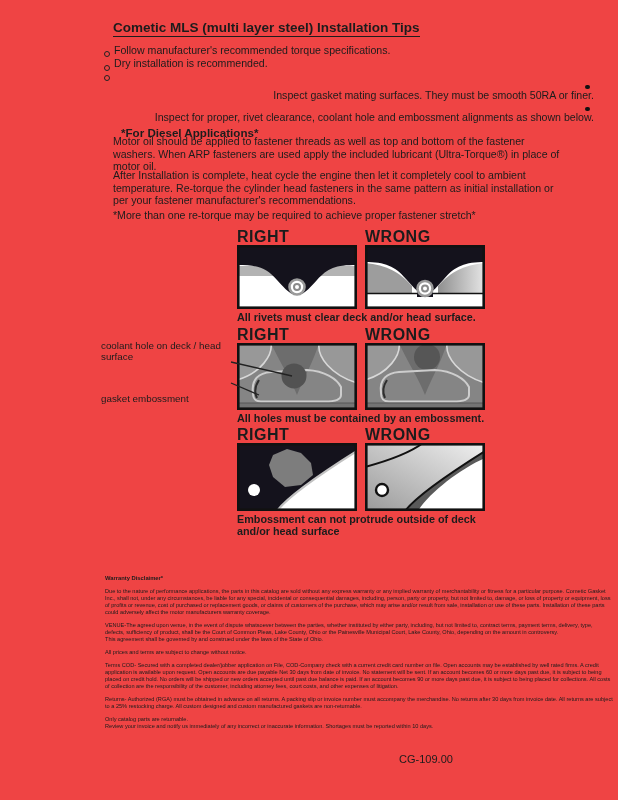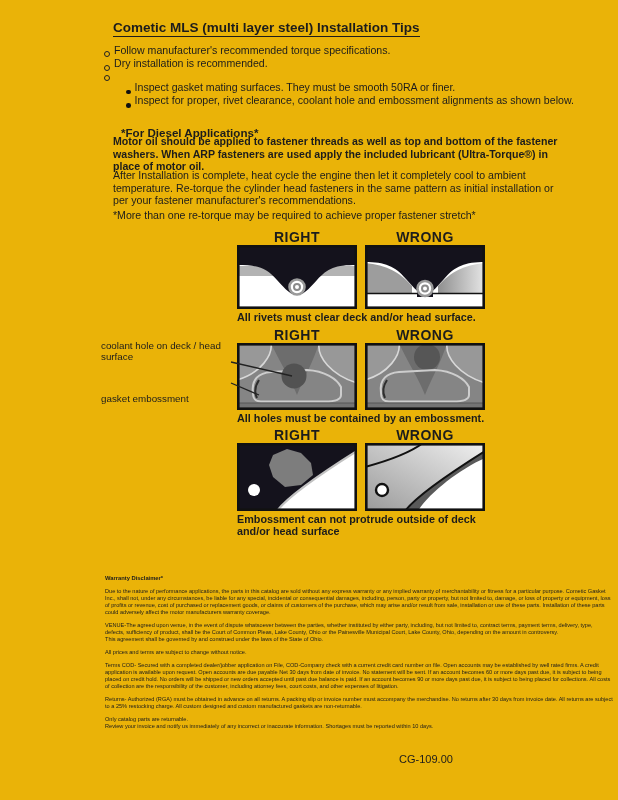--- a/index.html
+++ b/index.html
@@ -1,37 +1,37 @@
 <!DOCTYPE html>
 <html><head>
 <meta charset="utf-8">
 <style>
   html,body { margin:0; padding:0; }
   body { width:618px; height:800px; background:#ffffff; font-family:"Liberation Sans", sans-serif; color:#1c1c1c; }
-  .page { position:relative; width:618px; height:800px; background:#eab308; overflow:hidden; }
+  .page { position:relative; width:618px; height:800px; background:#ef4444; overflow:hidden; }
 
   .title { position:absolute; left:113px; top:20px; margin:0; font-size:13.5px; font-weight:bold; }
   .title span { display:inline-block; border-bottom:1.6px solid #1c1c1c; padding-bottom:1px; }
 
   .bullets { position:absolute; left:104px; top:44px; width:490px; font-size:10.6px; }
   .bitem { display:flex; align-items:flex-end; line-height:13.4px; }
-  .b2 { margin-left:22px; }
+  .b2 { margin-left:22px;flex-direction:column; }
   .circ { flex:0 0 auto; width:4px; height:4px; border:1.1px solid #222; border-radius:50%; margin:4px 4px 0 0; }
   .dot  { flex:0 0 auto; width:4.6px; height:4.6px; background:#111; border-radius:50%; margin:4px 4px 0 0; }
 
   .diesel-heading { position:absolute; left:113px; top:118px; margin:8px; font-size:11.6px; font-weight:bold; }
   .para { position:absolute; left:113px; width:447px; margin:0; font-size:10.6px; line-height:12.6px; }
-  .p1 { top:135px;font-weight:bold; }
+  .p1 { top:135px; }
   .p2 { top:169px; }
   .p3 { top:209px; }
 
   .diag-row { position:absolute; left:237px; width:260px; }
   .row1 { top:230px; } .row2 { top:328px; } .row3 { top:428px; }
   .panel-labels { display:flex; gap:8px; height:15px; }
-  .panel-label { width:120px; text-align:center; font-size:14px; font-weight:bold; letter-spacing:0.5px; line-height:14px; }
+  .panel-label { width:120px; font-size:16px; font-weight:bold; letter-spacing:0.5px; line-height:14px; }
   .panels { display:flex; gap:8px; }
   .panels svg { display:block; }
   .caption { margin-top:3px; font-size:10.8px; font-weight:bold; line-height:11.8px; width:248px; }
 
   .anno { position:absolute; width:130px; text-align:left; font-size:9.8px; line-height:10.8px; }
   .anno-coolant { left:101px; top:341px; }
   .anno-emboss  { left:101px; top:394px; }
   .leader-overlay { position:absolute; left:101px; top:335px; width:200px; height:72px; pointer-events:none; }
 
   .legal { position:absolute; left:105px; top:575px; width:508px; font-size:5.6px; line-height:7px; }

